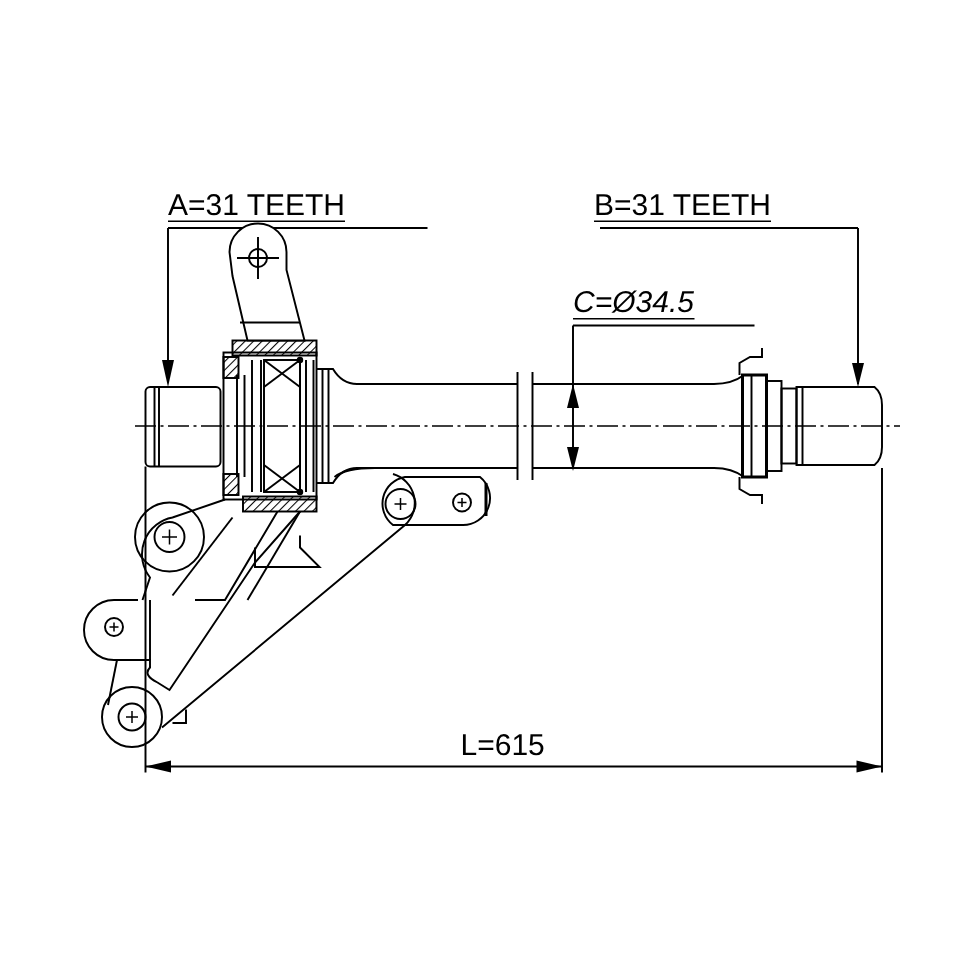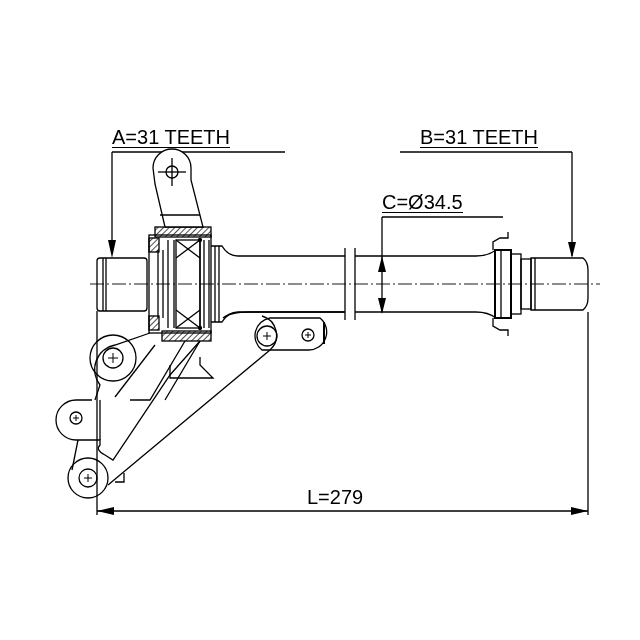--- a/index.html
+++ b/index.html
@@ -134,15 +134,15 @@
       <line x1="97" y1="311" x2="97" y2="515"></line>
       <line x1="588" y1="312" x2="588" y2="515"></line>
       <line x1="97" y1="511" x2="588" y2="511"></line>
       <polygon points="97,511 114,507 114,515" fill="#000" stroke="none"></polygon>
       <polygon points="588,511 571,507 571,515" fill="#000" stroke="none"></polygon>
     </g>
   </g>
 </svg>
 
 <div class="label" style="left:112px; top:127px; border-bottom:1.5px solid #000;">A=31 TEETH</div>
-<div class="label" style="left:420px; top:127px; border-bottom:1.5px solid #000;">B=31 TEETH</div>
-<div class="label" style="left:382px; top:192px; border-bottom:1.5px solid #000;">C=Ø34.5</div>
-<div class="label" style="left:307px; top:487px;">L=279</div>
+<div class="label" style="left:396px; top:127px; border-bottom:1.5px solid #000;">B=31 TEETH</div>
+<div class="label" style="left:382px; top:192px; border-bottom:1.5px solid #000;font-style:italic;">C=Ø34.5</div>
+<div class="label" style="left:307px; top:487px;">L=615</div>
 
 </body></html>

